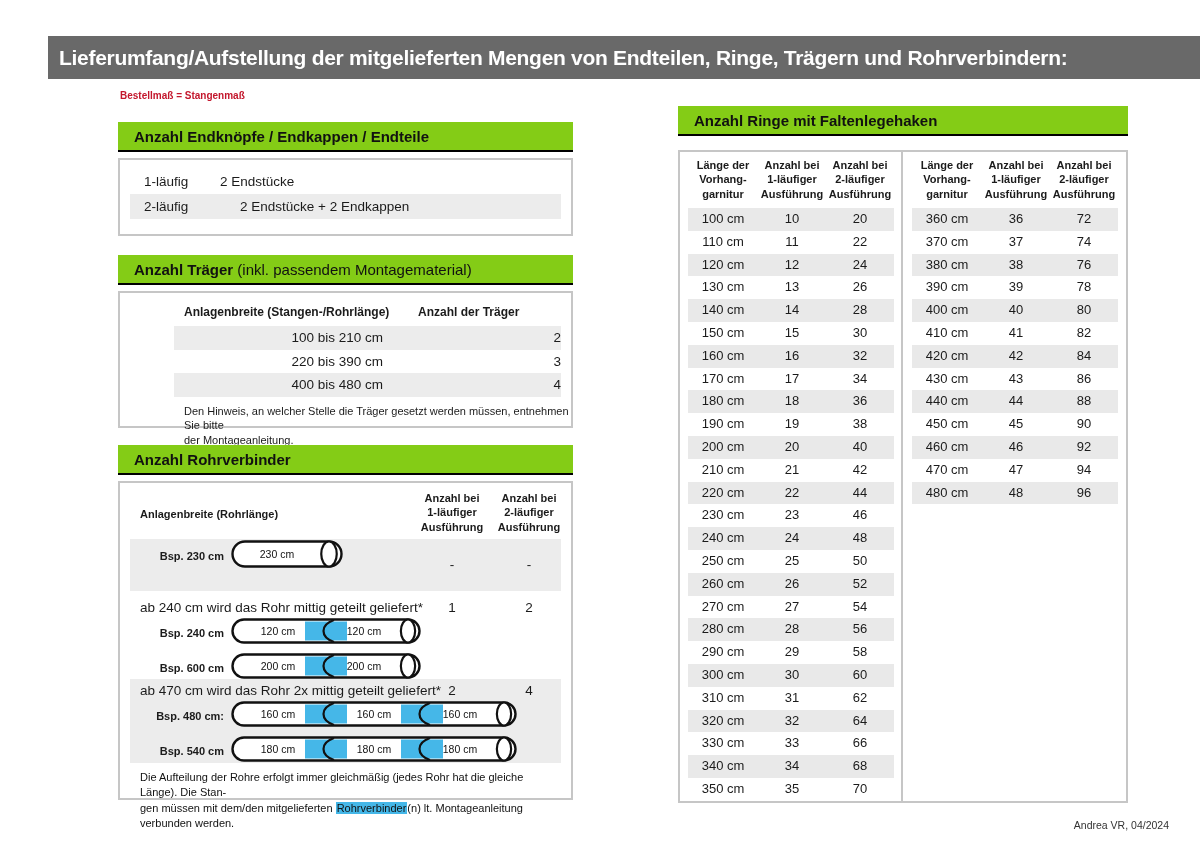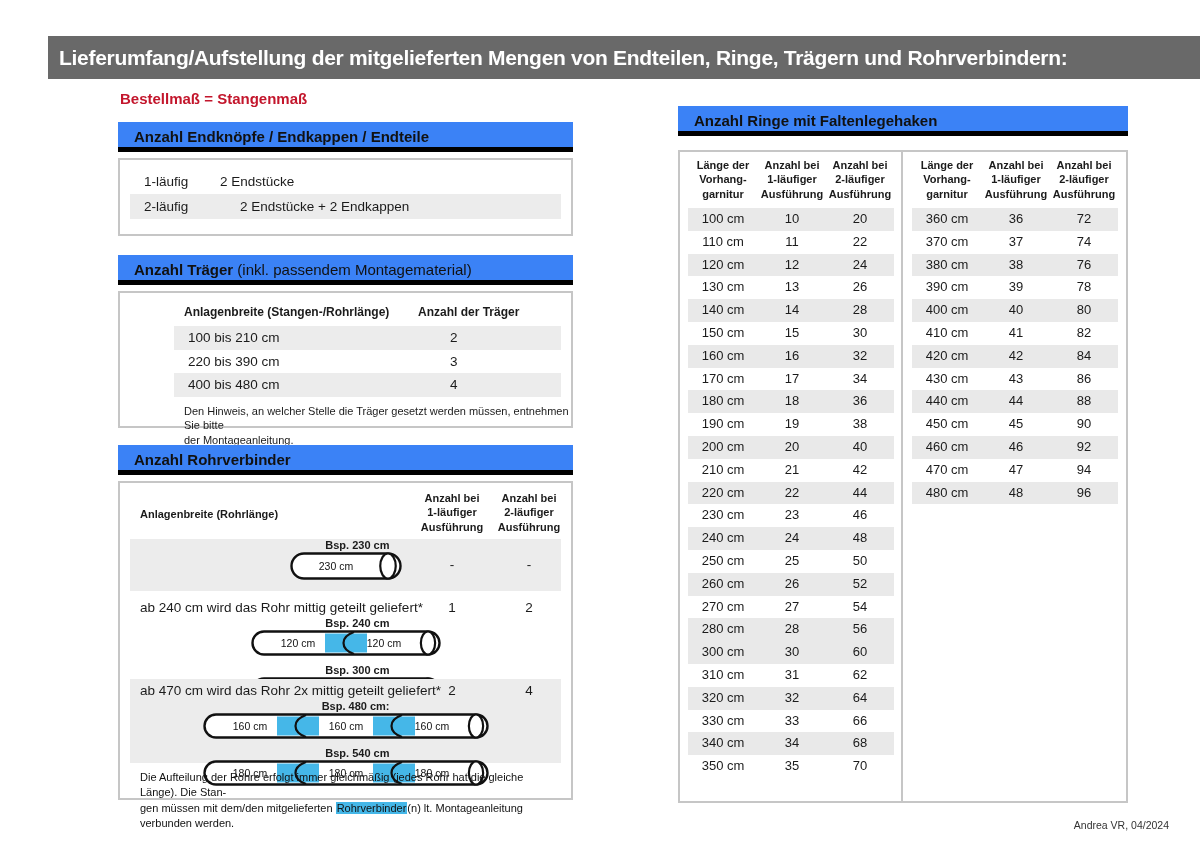--- a/index.html
+++ b/index.html
@@ -4,61 +4,61 @@
 <style>
   html,body{margin:0;padding:0;background:#fff;}
   .page{position:relative;width:1200px;height:849px;background:#fff;
         font-family:"Liberation Sans","DejaVu Sans",sans-serif;color:#1b1b1b;overflow:hidden;}
 
   
   .topbar{position:absolute;left:48px;top:36px;width:1152px;height:43px;background:#696969;}
   .topbar h1{margin:0;padding-left:11px;line-height:43px;font-size:21px;font-weight:bold;
              color:#fff;letter-spacing:-0.3px;white-space:nowrap;}
 
-  .subtitle{position:absolute;left:120px;top:90px;font-size:15px;font-weight:bold;color:#c3162c;}
-
-  
-  .secbar{position:absolute;height:30px;background:#3b82f6;border-bottom:5px solid #000000;
+  .subtitle{position:absolute;left:120px;top:90px;font-size:10px;font-weight:bold;color:#c3162c;}
+
+  
+  .secbar{position:absolute;height:30px;background:#84cc16;border-bottom:2px solid #000000;
           font-size:15px;line-height:30px;padding-left:16px;box-sizing:border-box;color:#111;}
   .secbar b{font-weight:bold;}
   .box{position:absolute;border:2px solid #c6c6c6;background:#fff;box-sizing:border-box;}
 
   
   #s1-bar{left:118px;top:122px;width:455px;}
   #s1-box{left:118px;top:158px;width:455px;height:78px;padding-top:9px;}
   .et-row{height:25px;line-height:25px;margin:0 10px;font-size:13.5px;display:flex;}
   .et-row.alt{background:#ececec;gap:20px;}
   .et-label{width:76px;padding-left:14px;}
 
   
   #s2-bar{left:118px;top:255px;width:455px;}
   #s2-box{left:118px;top:291px;width:455px;height:137px;padding-left:44px;}
   .tr-head{display:flex;font-size:12px;font-weight:bold;margin:12px 0 7px 0;}
   .tr-head .c1{padding-left:20px;width:234px;}
-  .tr-row{height:23.5px;line-height:23.5px;margin:0 10px;font-size:13.5px;display:flex;}
+  .tr-row{height:23.5px;line-height:23.5px;margin:0 10px;font-size:13.5px;display:flex;justify-content:flex-end;}
   .tr-row.alt{background:#ececec;}
   .tr-row .c1{padding-left:14px;width:262px;}
   .tr-note{margin:7px 0 0 20px;font-size:11px;line-height:1.35;white-space:pre-line;}
 
   
   #s3-bar{left:118px;top:445px;width:455px;}
   #s3-box{left:118px;top:481px;width:455px;height:319px;}
   .rv-colhead{position:absolute;top:8px;width:84px;text-align:center;font-size:11px;
               font-weight:bold;line-height:1.3;white-space:pre-line;}
   #rv-col1{left:20px;top:24px;width:200px;text-align:left;}
   #rv-col2{left:290px;}
   #rv-col3{left:367px;}
   #rv-rows{position:absolute;left:10px;right:10px;top:56px;}
   .rv-row{position:relative;margin-bottom:5px;}
   .rv-row.gray{background:#ececec;}
   .rv-desc{font-size:13.5px;padding:4px 0 2px 10px;}
   .rv-val{position:absolute;width:60px;text-align:center;font-size:13.5px;}
   .rv-val1{left:292px;}
   .rv-val2{left:369px;}
-  .pipe-line{display:flex;align-items:center;margin-bottom:3px;flex-direction:column;}
+  .pipe-line{display:flex;align-items:center;margin-bottom:3px;}
   .pipe-label{width:94px;text-align:right;padding-right:6px;font-size:11px;font-weight:bold;}
   svg text{font-family:"Liberation Sans","DejaVu Sans",sans-serif;}
   #rv-note{position:absolute;left:20px;top:287px;right:12px;font-size:11px;line-height:1.4;color:#111;}
   .hl{background:#45b7e8;padding:0 1px;}
 
   
   #ring-bar{left:678px;top:106px;width:450px;}
   #ring-box{left:678px;top:142px;width:450px;height:653px;margin-top:8px;}
   #ring-divider{position:absolute;left:221px;top:0;bottom:0;width:2px;background:#c6c6c6;}
   .ring-table{position:absolute;top:6px;width:206px;}
@@ -157,21 +157,21 @@
             <div><svg width="192" height="28" viewBox="0 0 192 28">
                 <rect x="2.5" y="2.5" width="187" height="23" rx="11.5" fill="#fff" stroke="#111" stroke-width="2.4"></rect>
                 <rect x="75" y="4.5" width="42" height="19" fill="#45b7e8"></rect>
                 <path d="M 104 3 C 90 7.840000000000001, 90 20.16, 104 25" fill="none" stroke="#111" stroke-width="2.2"></path>
                 <ellipse cx="178" cy="14" rx="7.13" ry="11.5" fill="#fff" stroke="#111" stroke-width="2.2"></ellipse>
                 <text x="48" y="17.5" text-anchor="middle" font-size="10.5" fill="#111">120 cm</text>
                 <text x="134" y="17.5" text-anchor="middle" font-size="10.5" fill="#111">120 cm</text>
               </svg></div>
           </div>
           <div class="pipe-line">
-            <div class="pipe-label">Bsp. 300 cm</div>
+            <div class="pipe-label">Bsp. 600 cm</div>
             <div><svg width="192" height="28" viewBox="0 0 192 28">
                 <rect x="2.5" y="2.5" width="187" height="23" rx="11.5" fill="#fff" stroke="#111" stroke-width="2.4"></rect>
                 <rect x="75" y="4.5" width="42" height="19" fill="#45b7e8"></rect>
                 <path d="M 104 3 C 90 7.840000000000001, 90 20.16, 104 25" fill="none" stroke="#111" stroke-width="2.2"></path>
                 <ellipse cx="178" cy="14" rx="7.13" ry="11.5" fill="#fff" stroke="#111" stroke-width="2.2"></ellipse>
                 <text x="48" y="17.5" text-anchor="middle" font-size="10.5" fill="#111">200 cm</text>
                 <text x="134" y="17.5" text-anchor="middle" font-size="10.5" fill="#111">200 cm</text>
               </svg></div>
           </div>
         </div>
@@ -320,20 +320,25 @@
         <div class="ring-row">
           <div class="ring-cell">270 cm</div>
           <div class="ring-cell">27</div>
           <div class="ring-cell">54</div>
         </div>
         <div class="ring-row alt">
           <div class="ring-cell">280 cm</div>
           <div class="ring-cell">28</div>
           <div class="ring-cell">56</div>
         </div>
+        <div class="ring-row">
+          <div class="ring-cell">290 cm</div>
+          <div class="ring-cell">29</div>
+          <div class="ring-cell">58</div>
+        </div>
         <div class="ring-row alt">
           <div class="ring-cell">300 cm</div>
           <div class="ring-cell">30</div>
           <div class="ring-cell">60</div>
         </div>
         <div class="ring-row">
           <div class="ring-cell">310 cm</div>
           <div class="ring-cell">31</div>
           <div class="ring-cell">62</div>
         </div>

